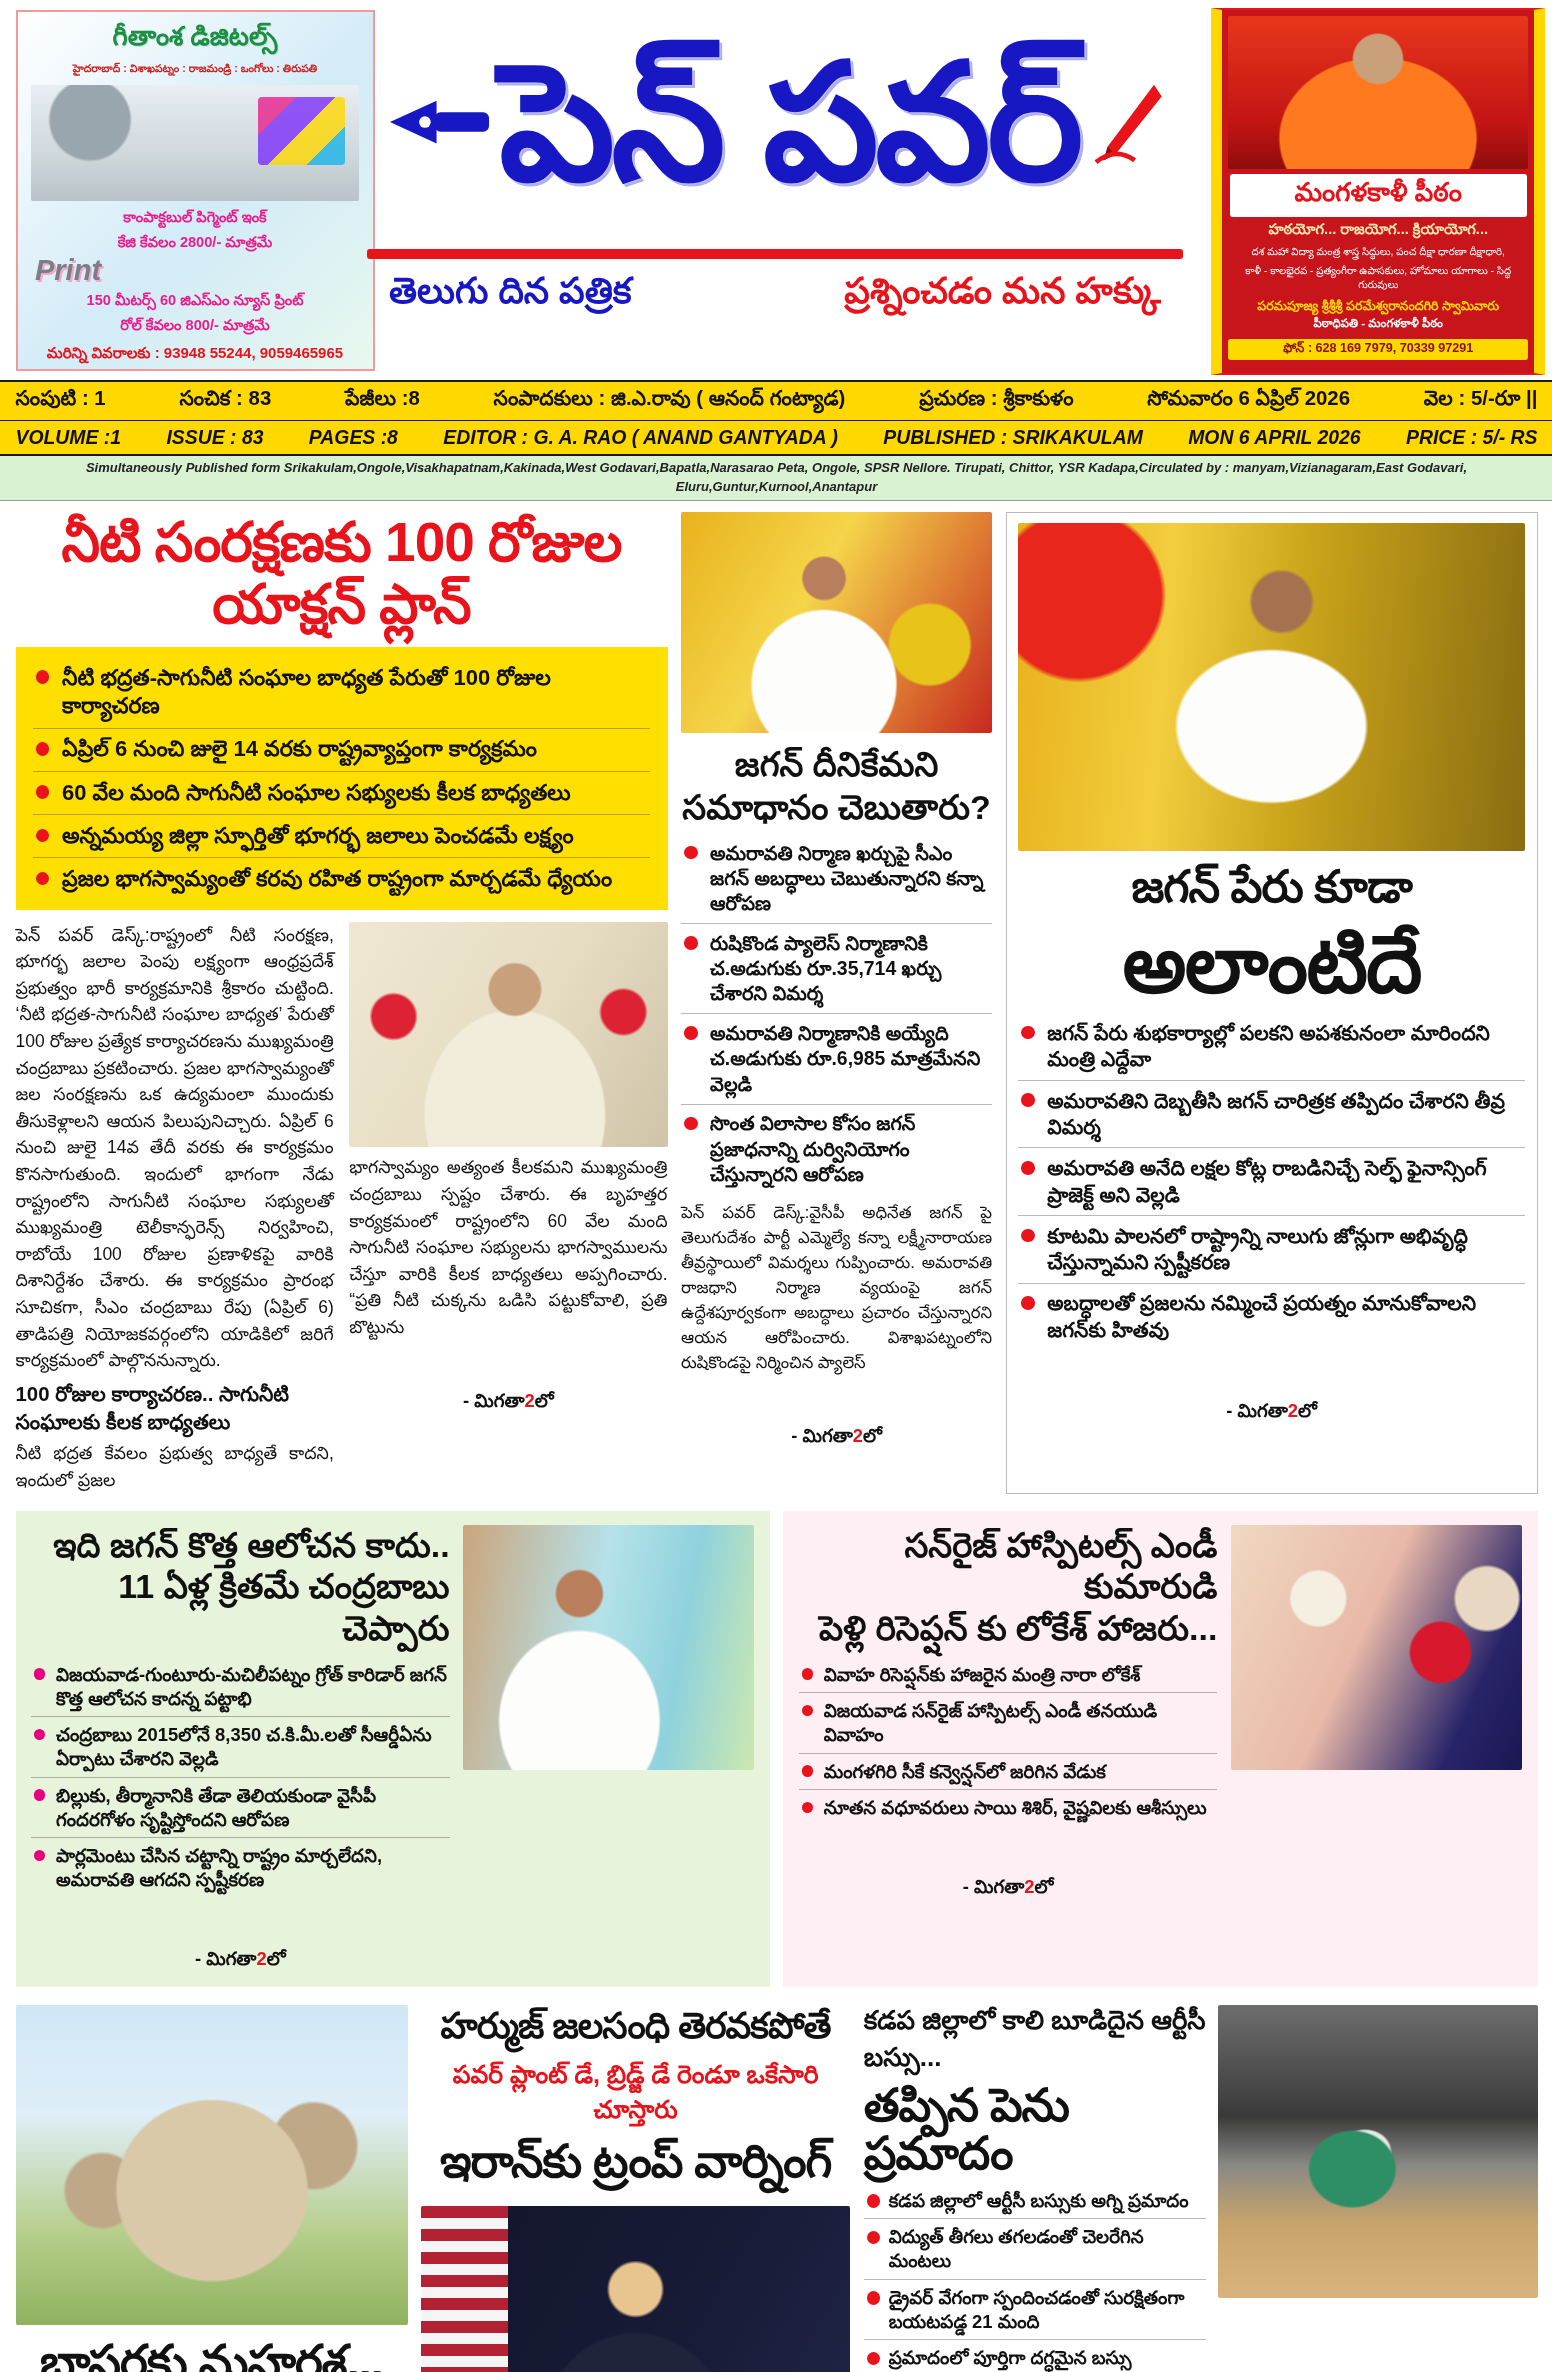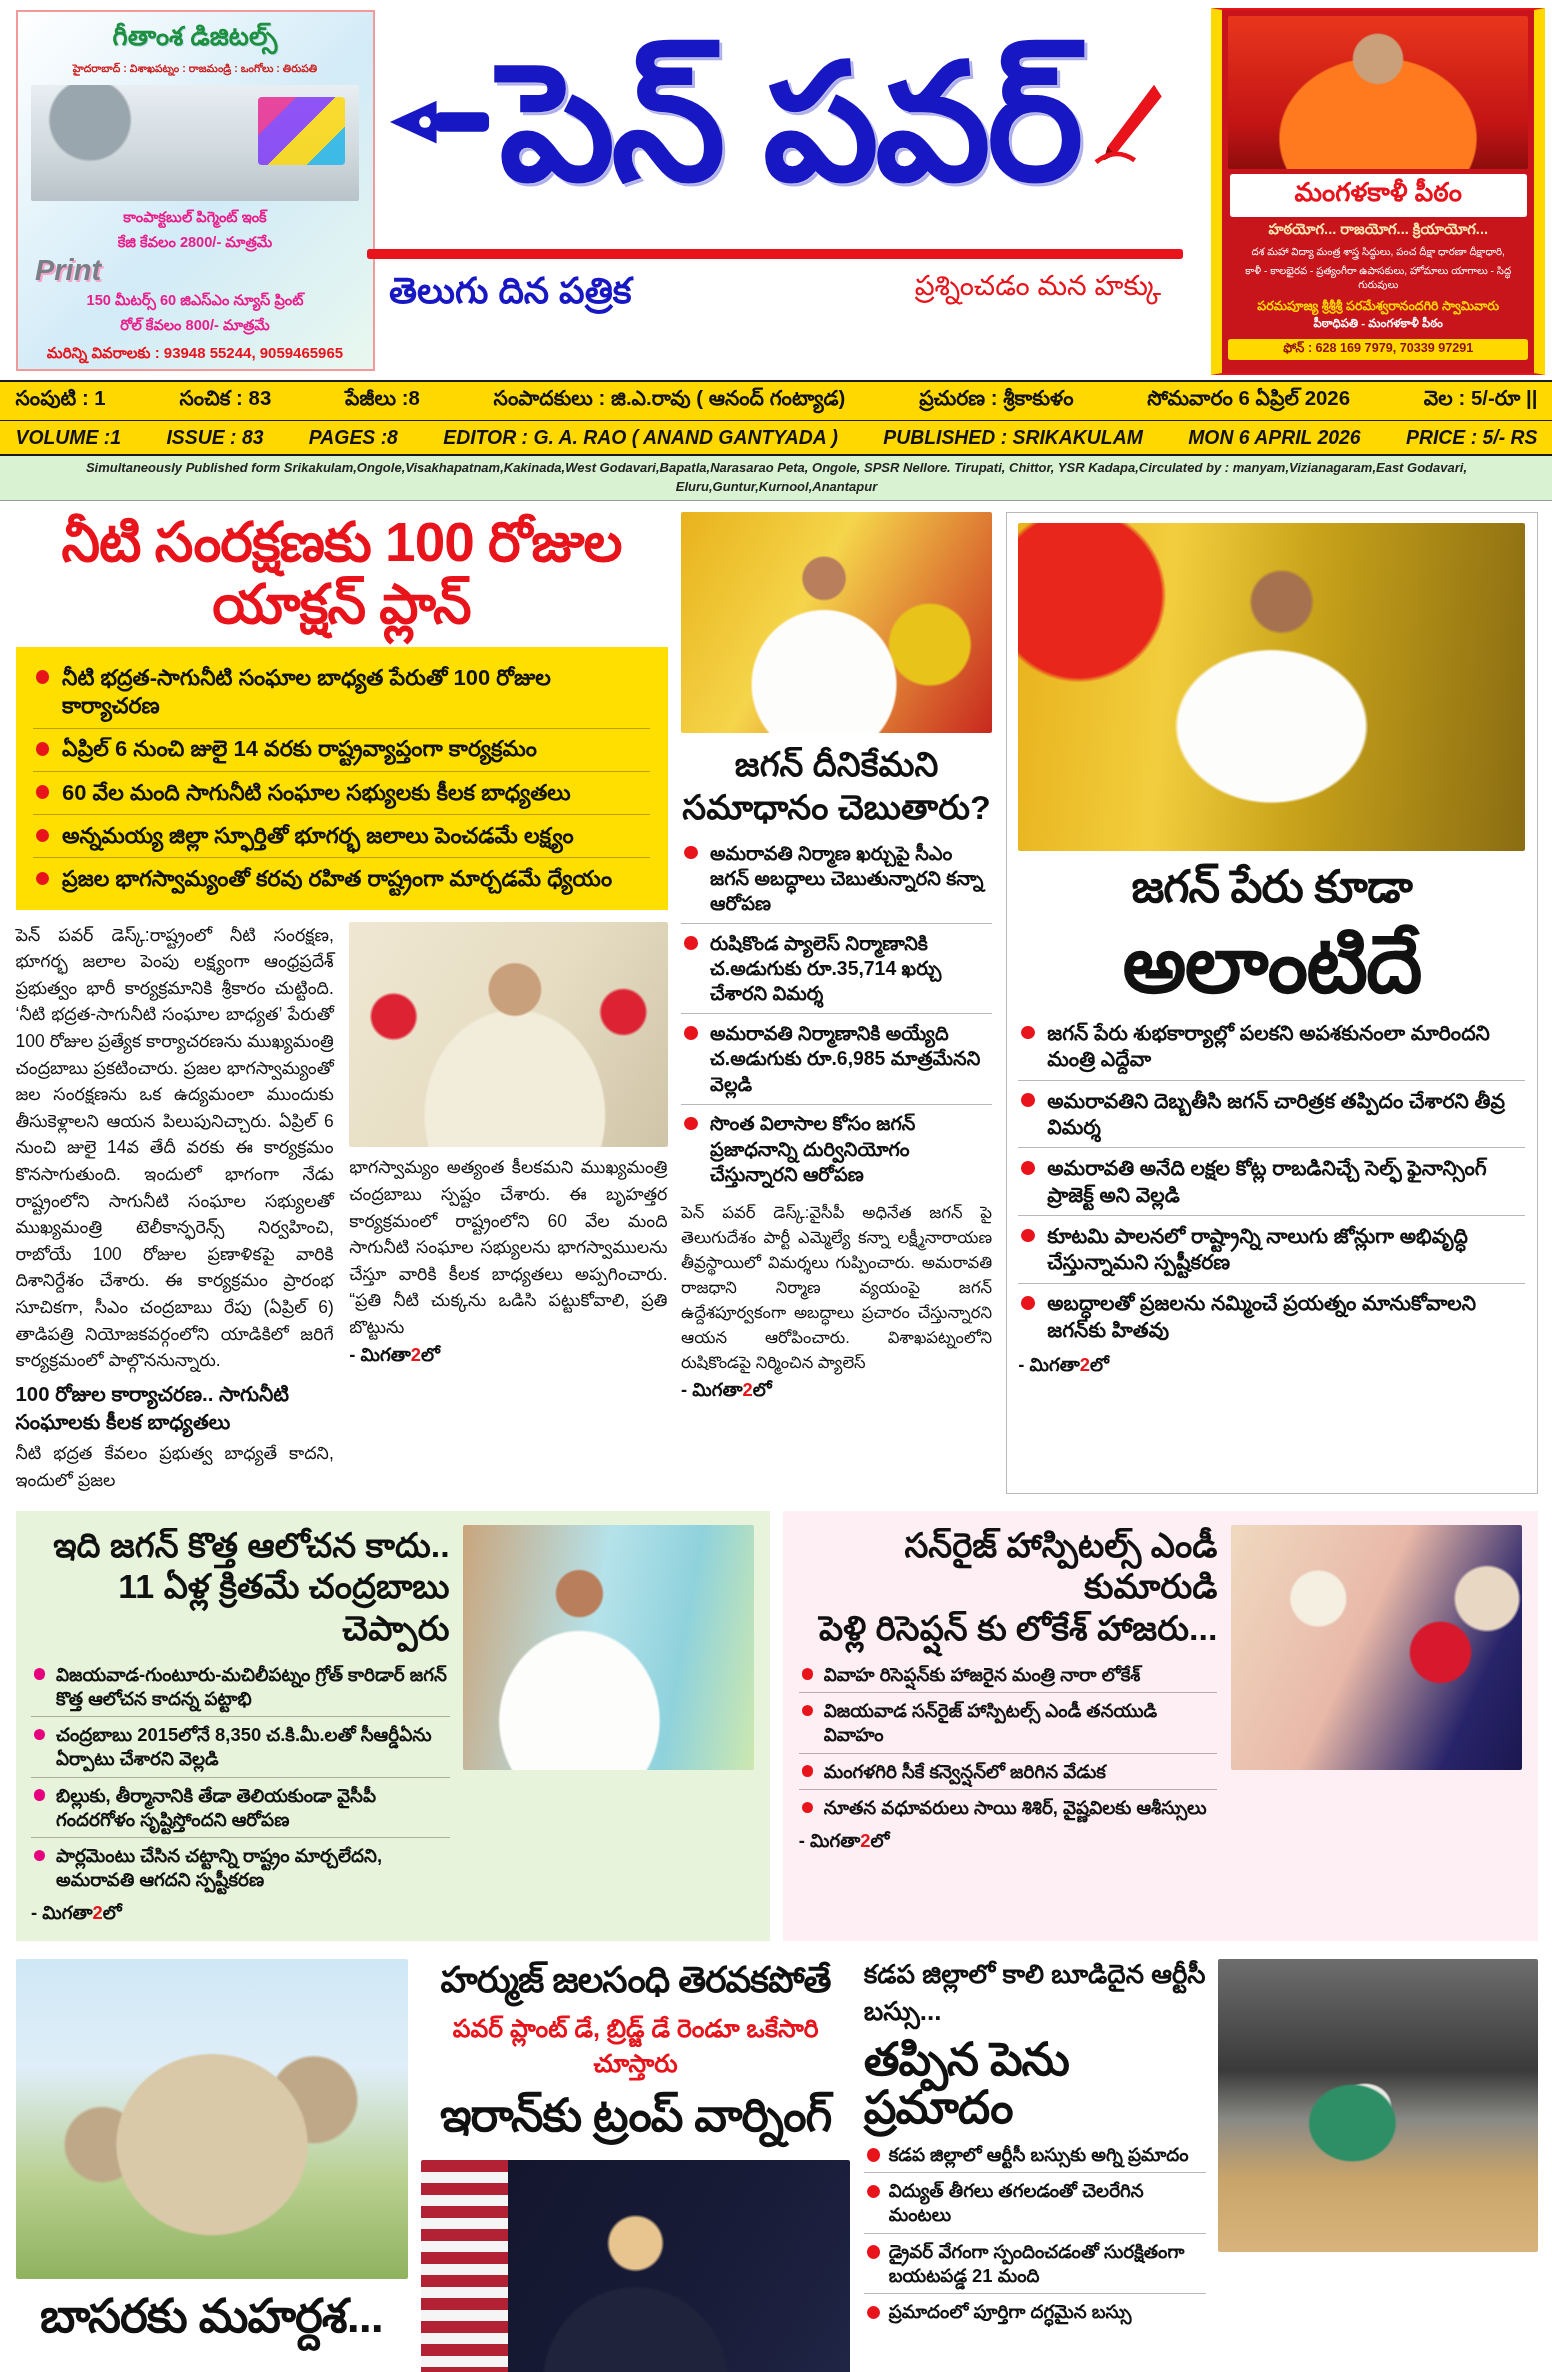--- a/index.html
+++ b/index.html
@@ -26,21 +26,21 @@
   .adl-brand{font-size:29px; font-weight:900; font-style:italic; color:#7a7f85; text-shadow:1.9px 1.9px 0 #f5a6cc; text-align:left; padding-left:9.7px;}
   .adl-contact{color:#e8131b; font-weight:900; font-size:15px; margin-top:7.8px;}
 
   .masthead{position:absolute; left:342px; top:0; width:866px; height:380px; text-align:center;}
   .mast-title-row{display:flex; align-items:center; justify-content:center; gap:5.8px; height:245px;}
   .mast-title{font-size:163px; font-weight:900; color:var(--blue); letter-spacing:-3.9px;
       text-shadow:0 0 1.9px #fff, 2.9px 2.9px 0 rgba(23,23,196,.35); line-height:1;}
   .mast-rule{height:9.7px; background:var(--red); margin:3.9px 25px 9.7px 25px; border-radius:2.9px;}
   .mast-subs{display:flex; justify-content:space-between; padding:1.9px 47px;}
   .mast-sub-left{color:var(--blue); font-size:36px; font-weight:900;}
-  .mast-sub-right{color:var(--red); font-size:28px; font-weight:400;}
+  .mast-sub-right{color:var(--red); font-size:36px; font-weight:700;}
 
   .ad-right{position:absolute; right:7.8px; top:7.8px; width:334px; height:367px; border:2.9px solid #e8131b;
     background:#c8151c; border-left:11.6px solid #ffd800; border-right:11.6px solid #ffd800; padding:5.8px; text-align:center; overflow:hidden;}
   .adr-photo{height:153px; border-radius:3.9px;
     background:radial-gradient(circle at 50% 28%, #caa07a 0 13%, transparent 14%),
                radial-gradient(ellipse at 50% 80%, #ff7a1e 0 46%, transparent 47%),
                linear-gradient(180deg,#e8361c 0%,#c31414 70%,#8e0d0d 100%);}
   .adr-title{background:#fff; color:#e8131b; font-weight:900; font-size:26px; margin:5.8px 1.9px 3.9px 1.9px; padding:2.9px 0; border-radius:2.9px;}
   .adr-line1{color:#ffe9b0; font-weight:bold; font-size:14.6px; margin-top:1.9px;}
   .adr-small{color:#fff; font-size:10.2px; line-height:1.45; margin-top:3.9px;}
@@ -57,21 +57,21 @@
      font-size:13px; padding:3.9px 68px; line-height:1.4; font-weight:bold; color:#222;}
 
   
   .content{padding:11.6px 15.5px 0 15.5px;}
   .bullets{list-style:none;}
   .bullets li{position:relative; padding:6.8px 0 6.8px 29px; font-weight:bold; border-bottom:1px solid rgba(0,0,0,.28); line-height:1.3;}
   .bullets li:last-child{border-bottom:none;}
   .bullets li::before{content:""; position:absolute; left:2.9px; top:.62em; width:13.6px; height:13.6px; border-radius:50%; background:var(--red);}
   .bullets.magenta li::before{background:var(--magenta);}
   .body{font-size:17.5px; line-height:1.52; text-align:justify; color:#111;}
-  .cont{display:block; text-align:left; font-weight:900; font-size:18.4px; padding-top:3.9px;}
+  .cont{display:block; text-align:center; font-weight:900; font-size:18.4px; padding-top:3.9px;margin-top:46px;}
   .cont .n{color:var(--red);}
   .ph{border-radius:1.9px; flex-shrink:0;}
 
   
   .row1{display:flex; gap:13.6px;}
   .r1-left{width:652px;}
   .h-red{color:var(--red); font-weight:900; font-size:55px; line-height:1.12; text-align:center; letter-spacing:-1px;}
   .bullet-box{background:var(--boxyellow); padding:9.7px 17.5px; margin-top:11.6px;}
   .bullet-box .bullets li{font-size:22px;}
   .r1-body{display:flex; gap:15.5px; margin-top:11.6px;}

